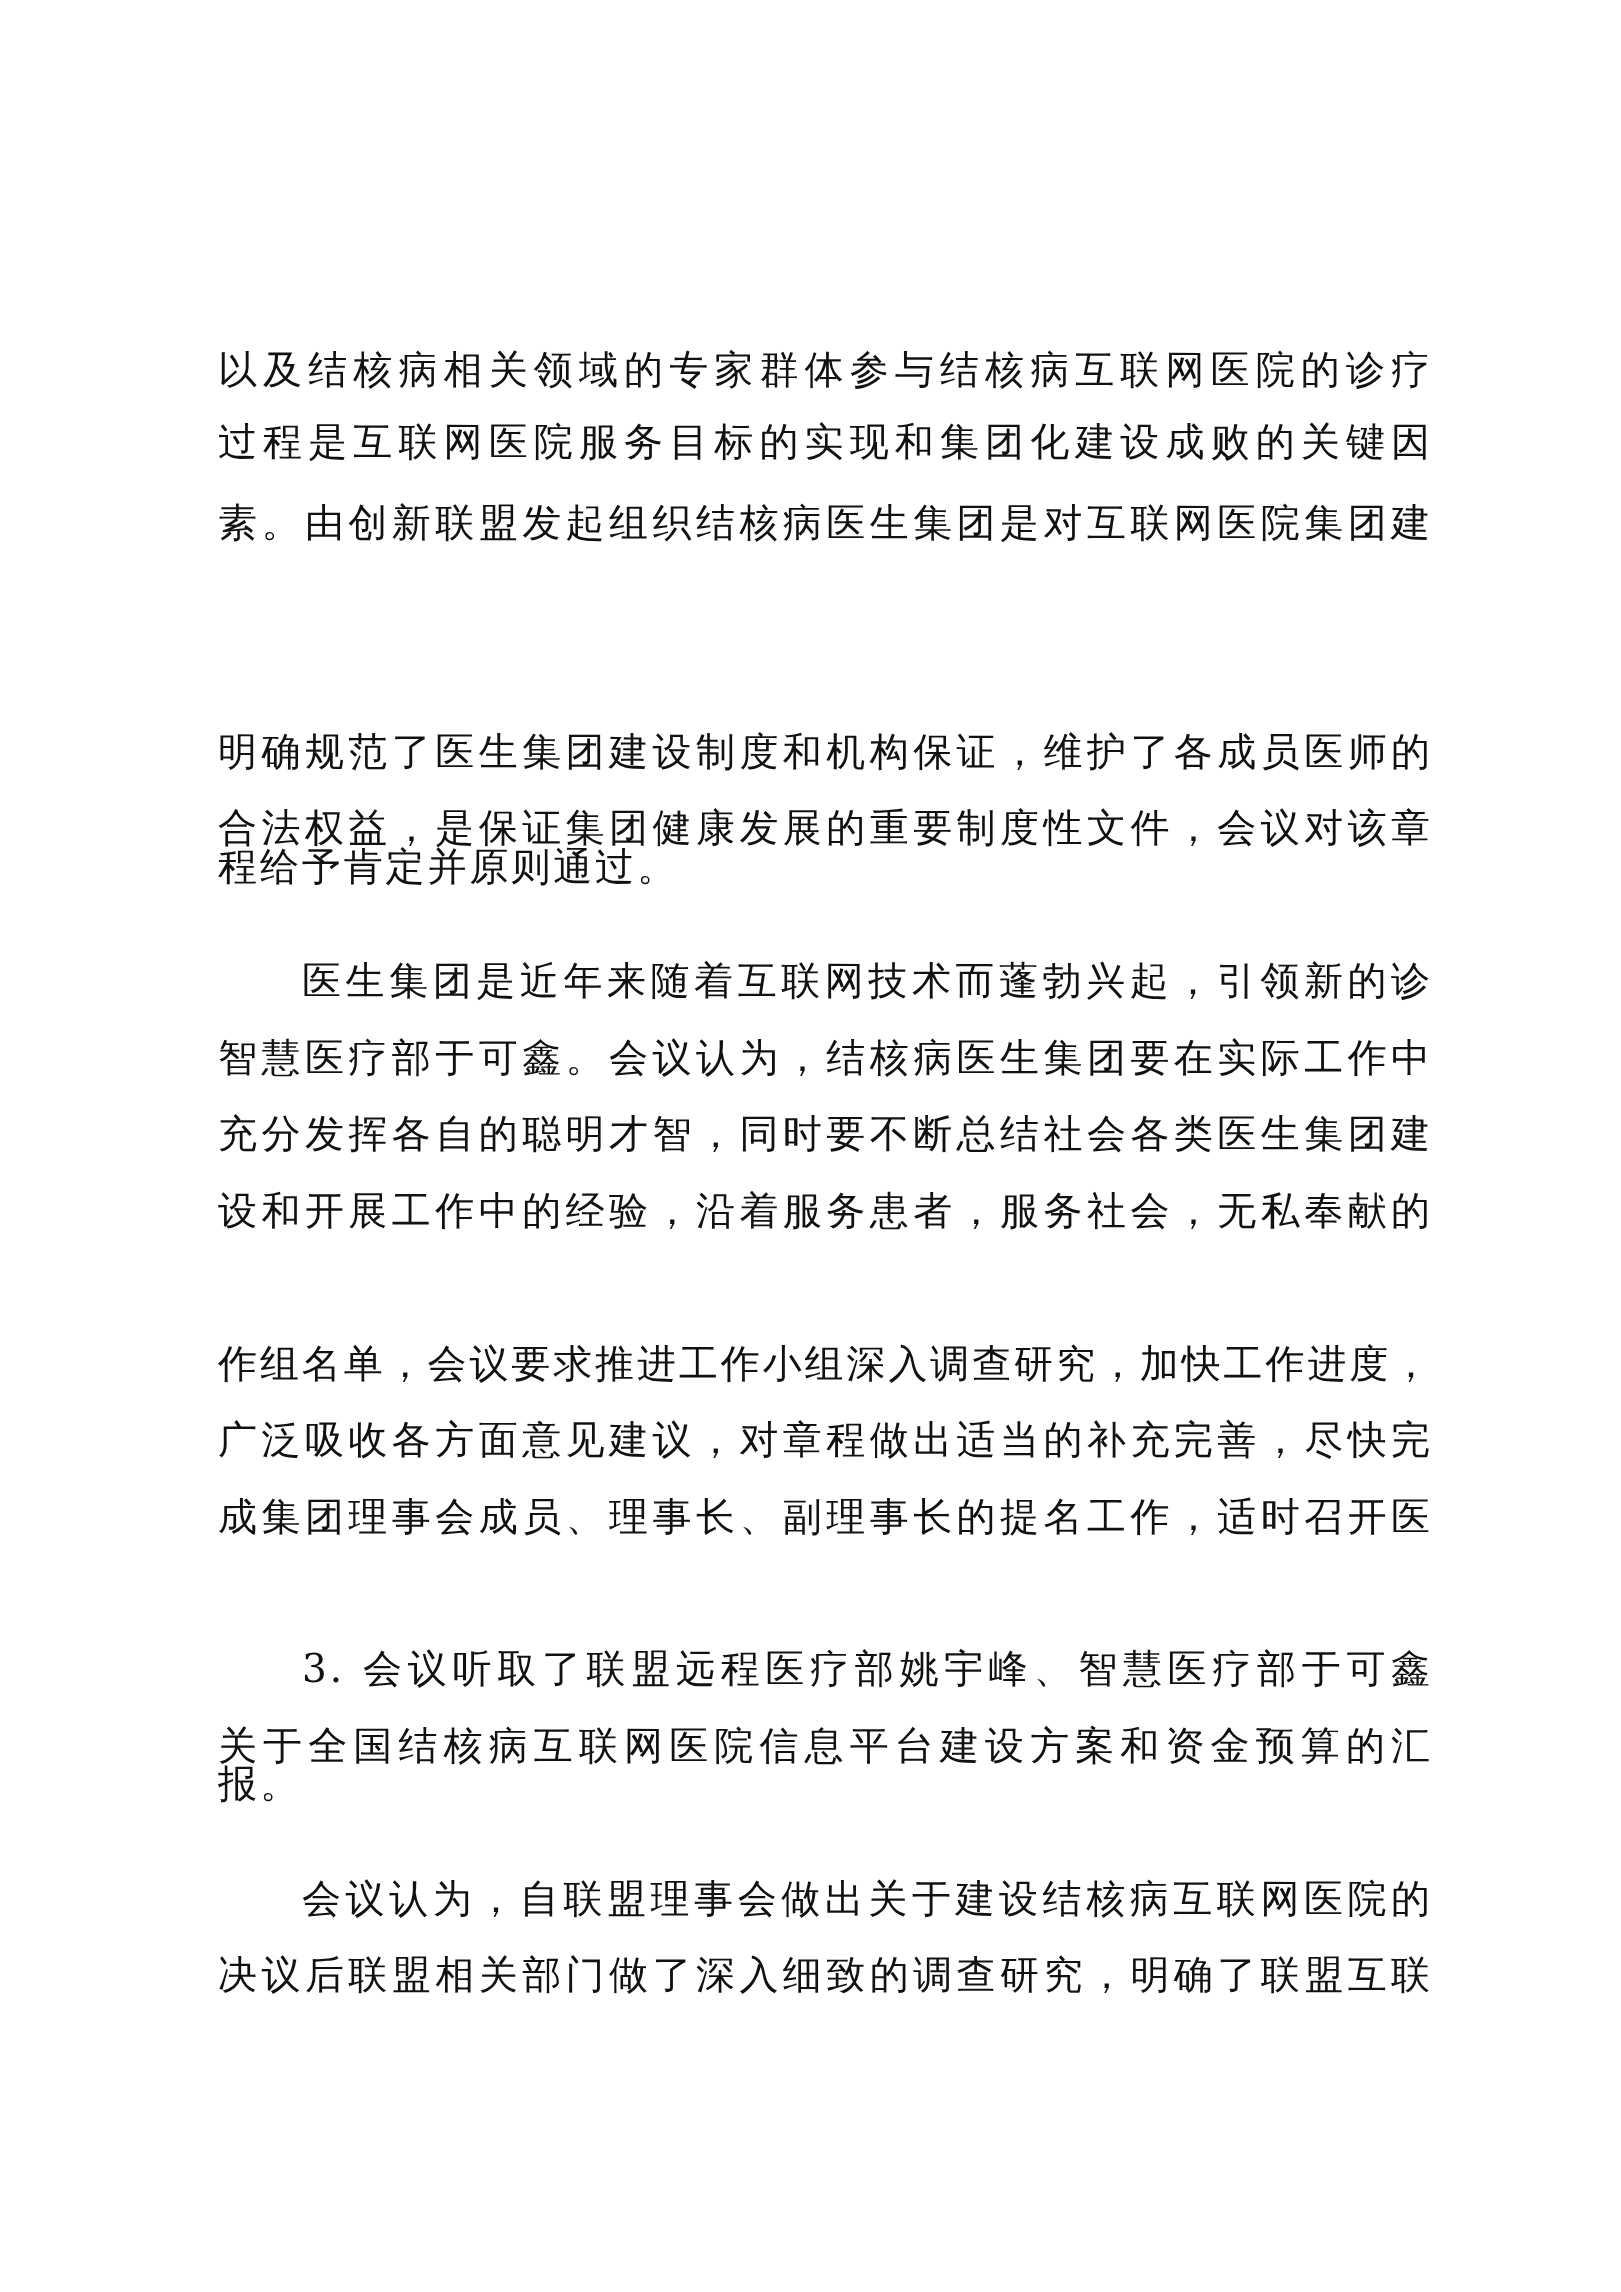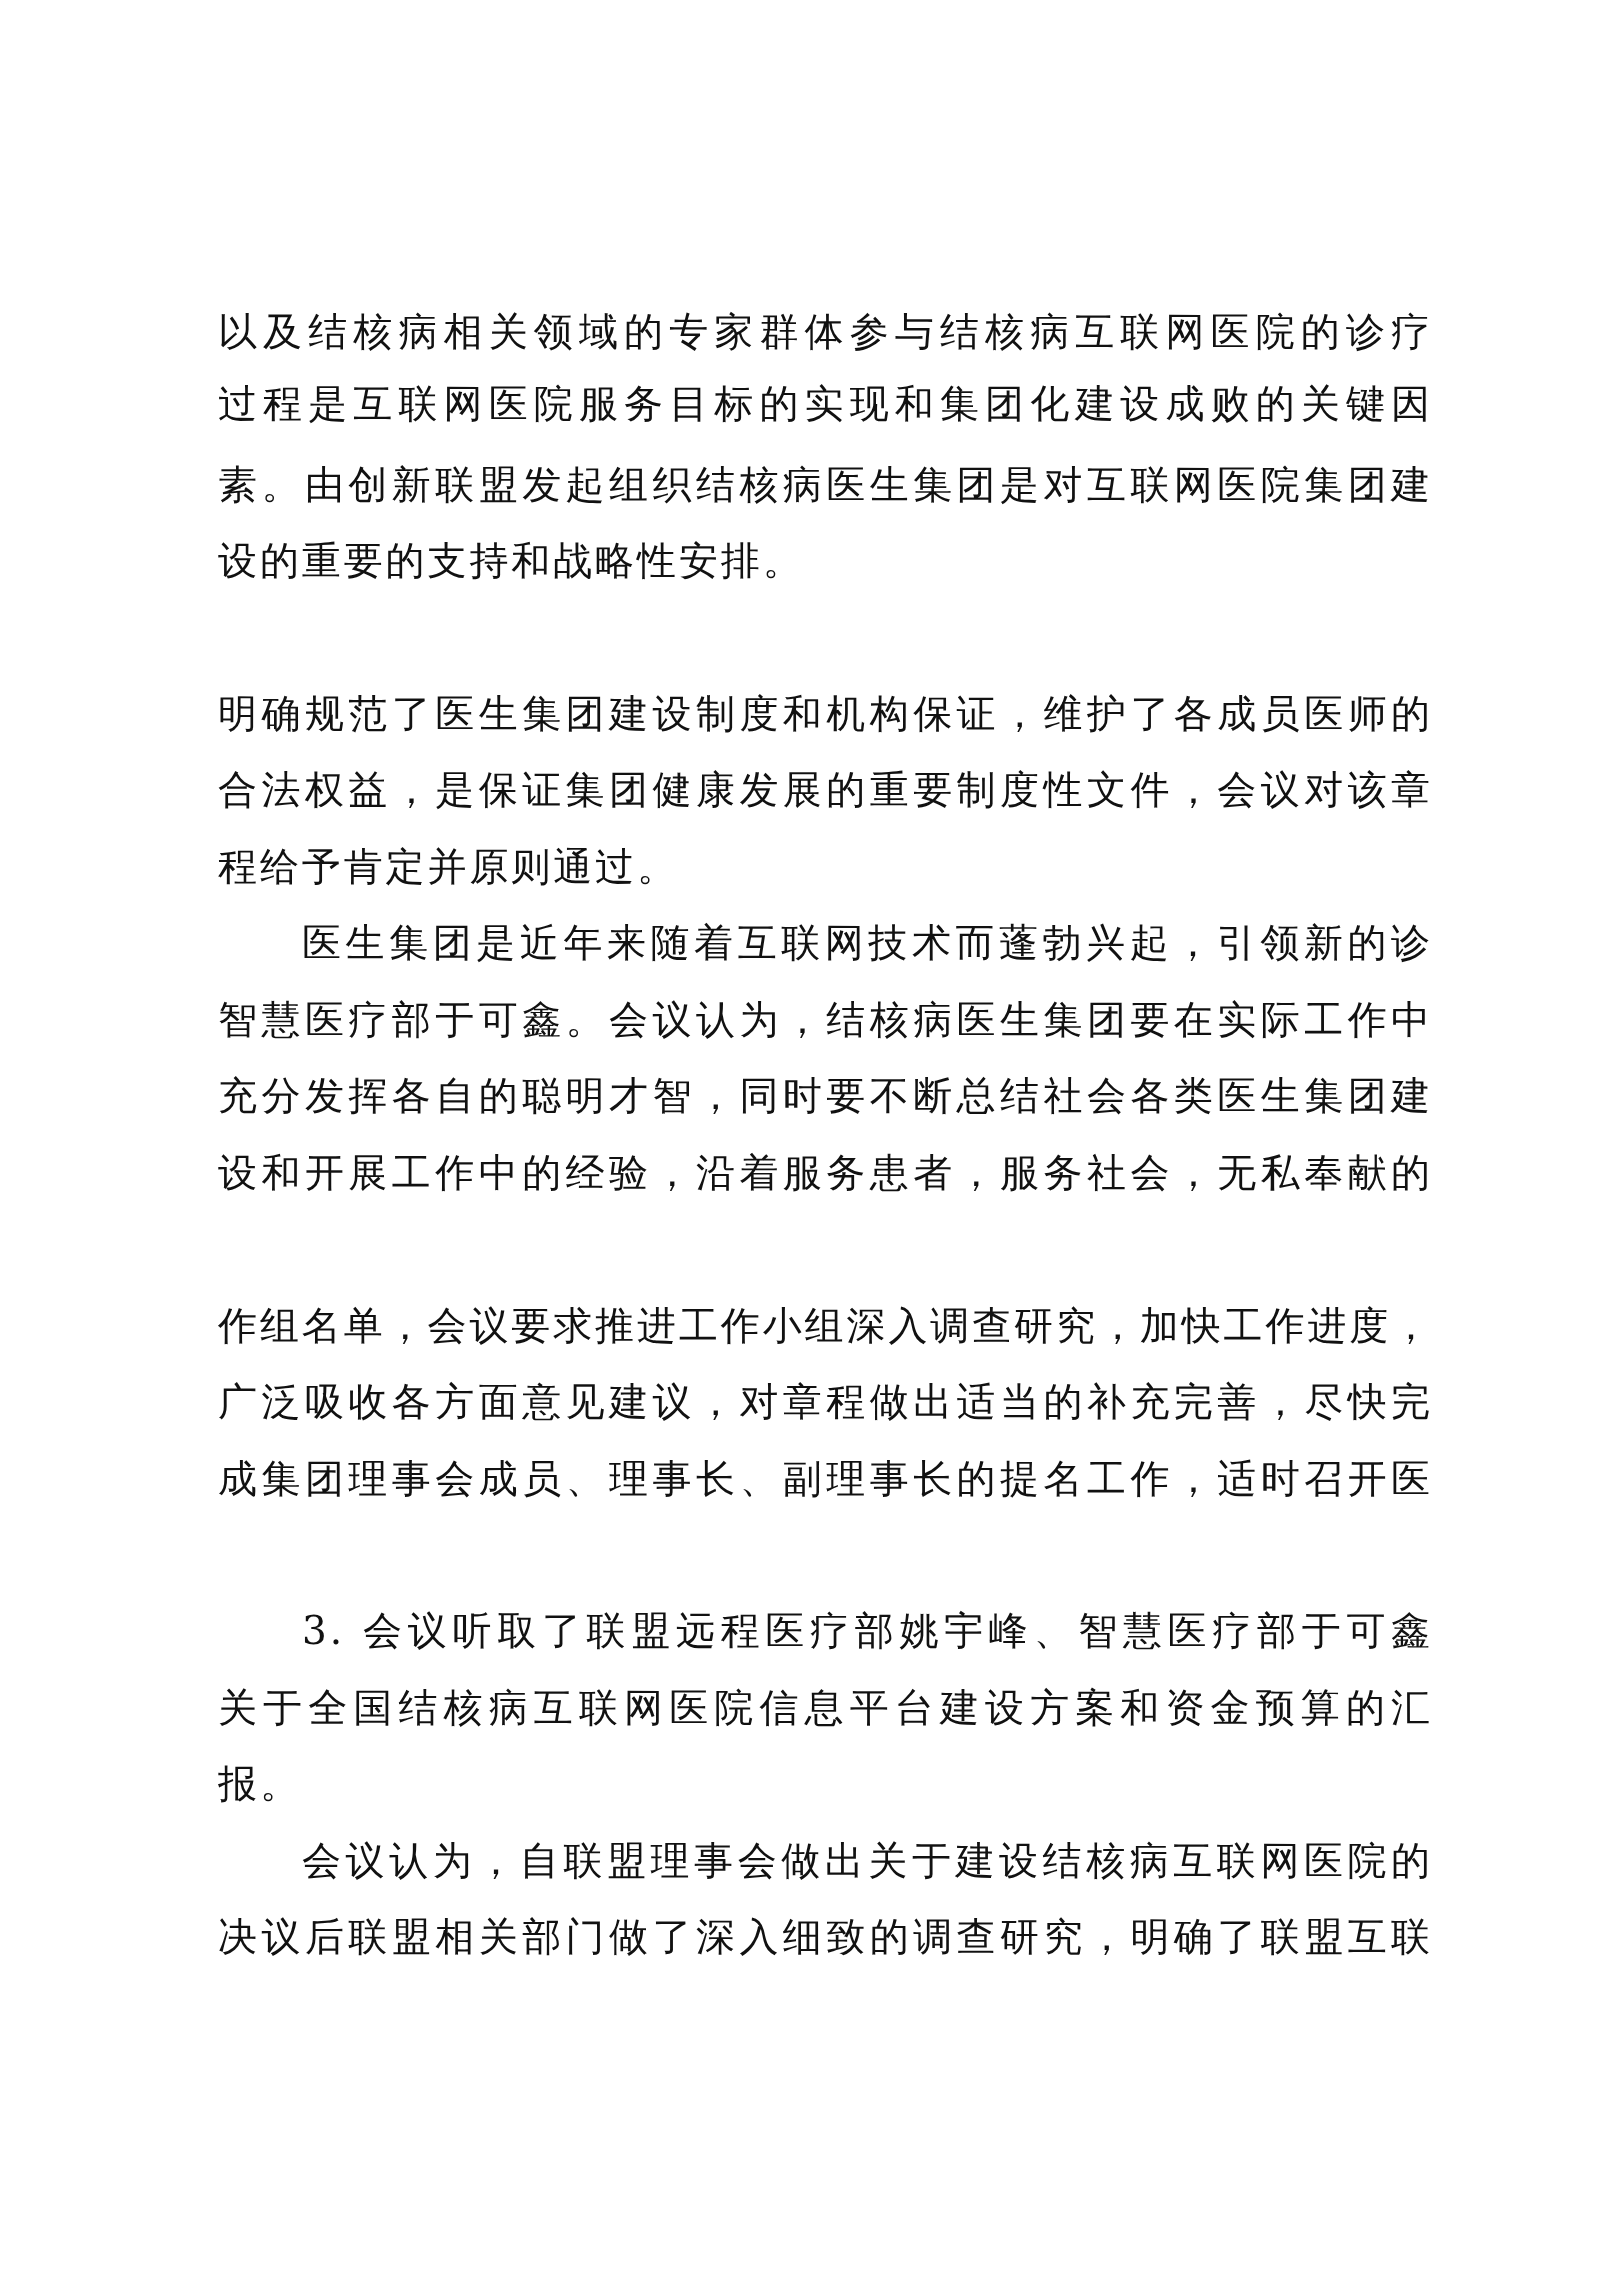--- a/index.html
+++ b/index.html
@@ -10,31 +10,30 @@
     left: 218px;
     width: 1215px;
     font-family: "DejaVu Serif", "Liberation Serif", serif;
     font-size: 39px;
     line-height: 47px;
     color: #111;
     white-space: nowrap;
     letter-spacing: 2.9px;
   }
   .indent { left: 302px; width: 1131px; }
-  .justify { text-align: justify; text-align-last: justify; }
+  .justify { text-align: justify; text-align-last: justify; margin-top: 38px; }
 </style>
 </head>
 <body>
 
 <div class="page">
 
   <div class="line justify" style="top:308px">以及结核病相关领域的专家群体参与结核病互联网医院的诊疗</div>
   <div class="line justify" style="top:380px">过程是互联网医院服务目标的实现和集团化建设成败的关键因</div>
   <div class="line justify" style="top:461px">素。由创新联盟发起组织结核病医生集团是对互联网医院集团建</div>
-  <div class="line" style="top:537px">设的重要的支持和战略性安排。</div>
 
   <div class="line justify" style="top:690px">明确规范了医生集团建设制度和机构保证，维护了各成员医师的</div>
   <div class="line justify" style="top:766px">合法权益，是保证集团健康发展的重要制度性文件，会议对该章</div>
   <div class="line" style="top:843px">程给予肯定并原则通过。</div>
 
   <div class="line indent justify" style="top:919px">医生集团是近年来随着互联网技术而蓬勃兴起，引领新的诊</div>
   <div class="line justify" style="top:996px">智慧医疗部于可鑫。会议认为，结核病医生集团要在实际工作中</div>
   <div class="line justify" style="top:1072px">充分发挥各自的聪明才智，同时要不断总结社会各类医生集团建</div>
   <div class="line justify" style="top:1149px">设和开展工作中的经验，沿着服务患者，服务社会，无私奉献的</div>
   <div class="line justify" style="top:1378px">广泛吸收各方面意见建议，对章程做出适当的补充完善，尽快完</div>

